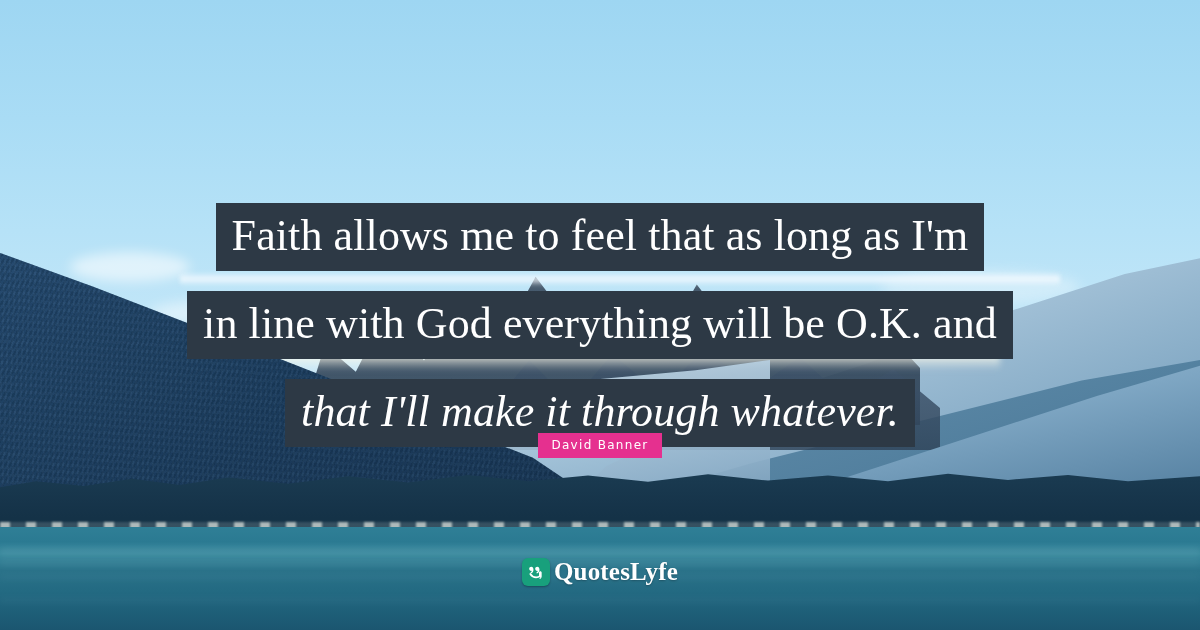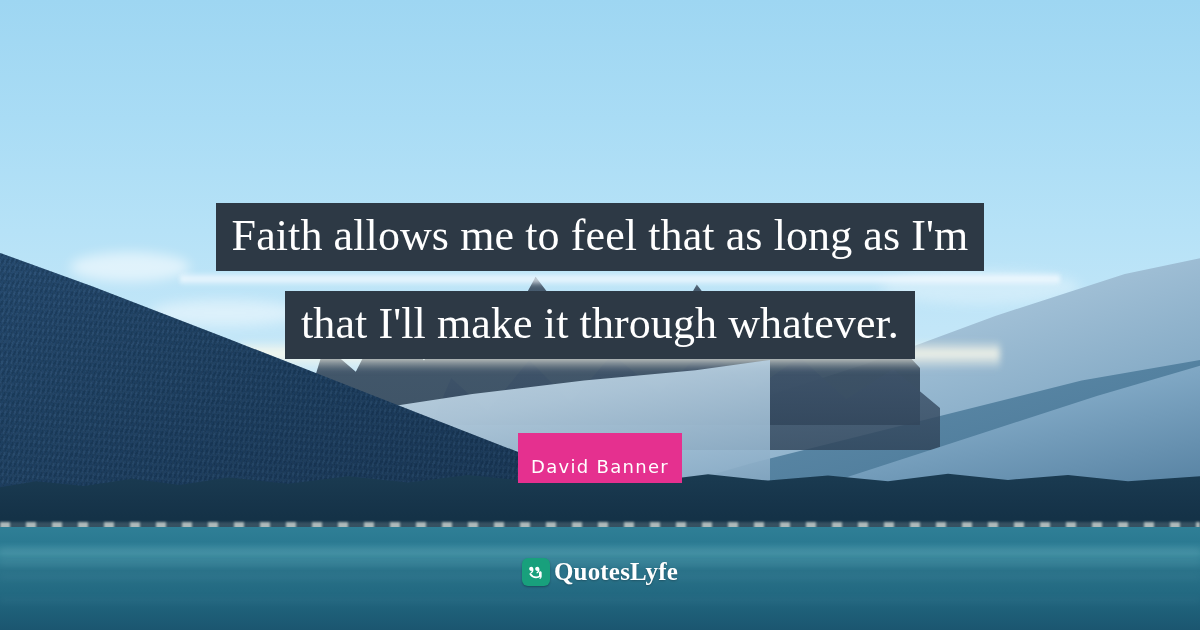--- a/index.html
+++ b/index.html
@@ -202,37 +202,37 @@
     background: #2d3945;
     color: #ffffff;
     font-size: 44px;
     line-height: 1.0;
     letter-spacing: .1px;
     padding: 11px 16px 13px 16px;
     white-space: nowrap;
     text-rendering: optimizeLegibility;
   }
   .qrow { line-height: 0; margin-bottom: 20px; }
-  .qrow:last-child { margin-bottom: 12px; }
+  .qrow:last-child { margin-bottom: 12px; font-style: italic; }
 
   
   .author-wrap {
     position: absolute;
     left: 0; top: 433px;
     width: 1200px;
     text-align: center;
   }
   .author {
     display: inline-block;
     background: #e5308f;
     color: #ffffff;
     font-family: "DejaVu Sans", "Liberation Sans", sans-serif;
-    font-size: 18px;
+    font-size: 12px;
     letter-spacing: 1.3px;
-    padding: 23px 13px 6px 13px;
+    padding: 5px 13px 6px 13px;
     white-space: nowrap;
   }
 
   
   .logo-wrap {
     position: absolute;
     left: 0; top: 558px;
     width: 1200px;
     text-align: center;
     line-height: 0;
@@ -297,20 +297,23 @@
     <div class="water"></div>
     <div class="water-streak ws1"></div>
     <div class="water-streak ws2"></div>
     <div class="water-streak ws3"></div>
     <div class="water-streak ws4"></div>
   </div>
 
   <div class="quote-wrap">
     <div class="qrow">
       <span class="qline">Faith allows me to feel that as long as I'm</span>
+    </div>
+    <div class="qrow">
+      <span class="qline">in line with God everything will be O.K. and</span>
     </div>
     <div class="qrow">
       <span class="qline">that I'll make it through whatever.</span>
     </div>
   </div>
 
   <div class="author-wrap">
     <span class="author">David Banner</span>
   </div>
 

